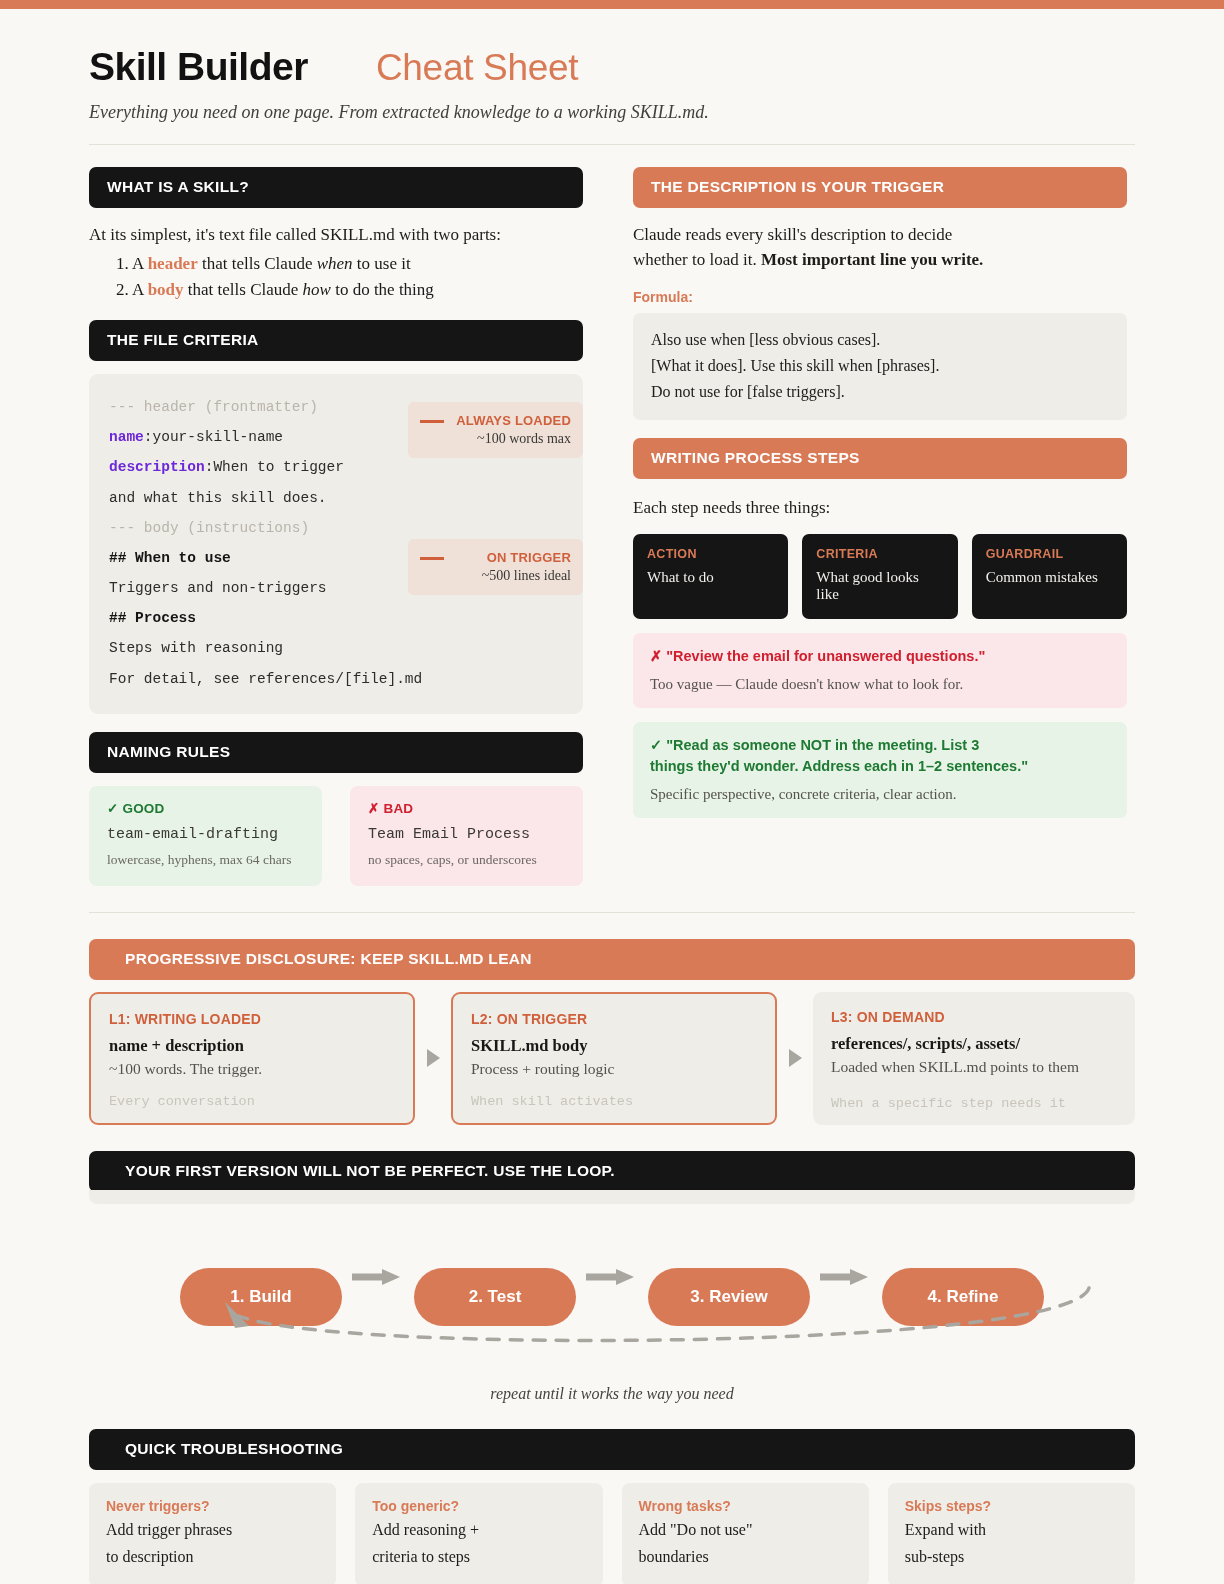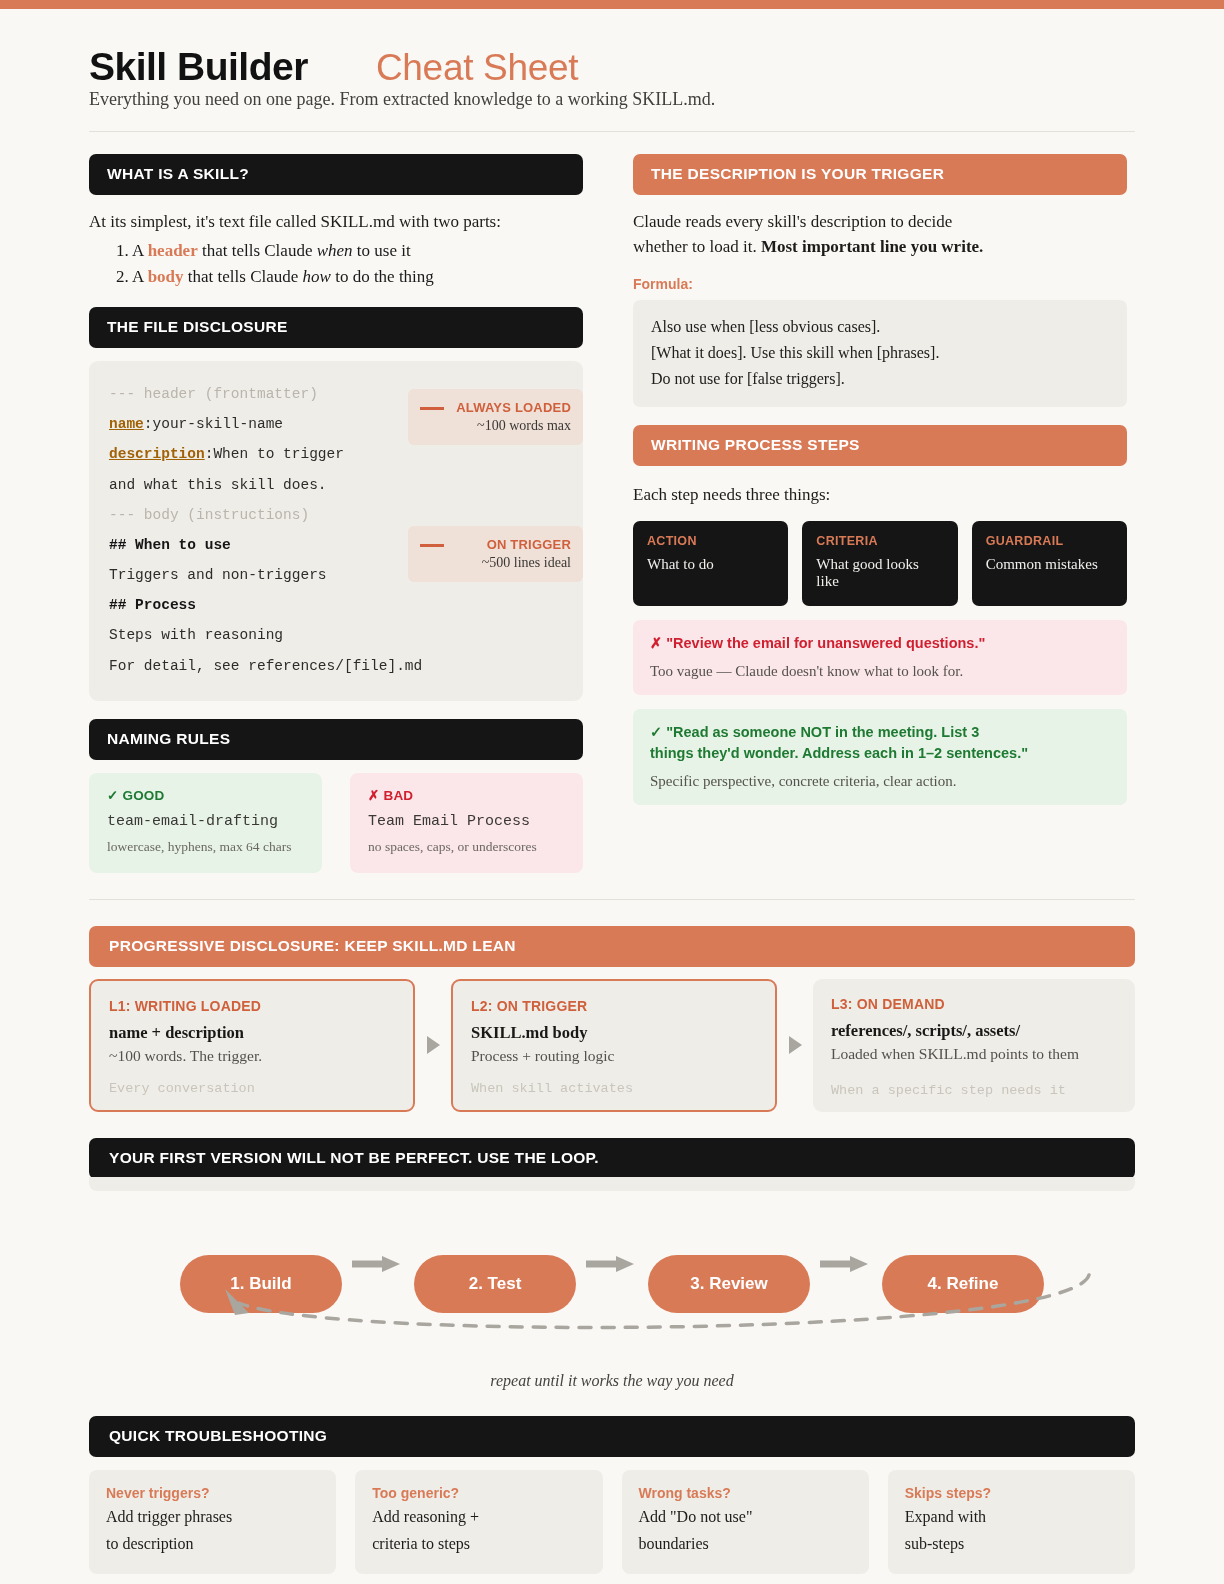--- a/index.html
+++ b/index.html
@@ -42,22 +42,24 @@
     color: #121212;
     letter-spacing: -0.5px;
   }
   .title-accent {
     font-size: 37px;
     font-weight: 400;
     color: #D97A57;
     letter-spacing: -0.3px;
   }
   .subtitle {
+    margin-top: 13px;
     font-size: 18px;
     color: #42403D;
+    font-style: italic;
   }
   .header-rule {
     margin-top: 21px;
     border-bottom: 1.5px solid #E4E1D8;
   }
 
   
   .columns {
     display: flex;
     gap: 50px;
@@ -71,21 +73,21 @@
     border-radius: 7px;
     padding: 11px 18px 12px 18px;
     font-family: "Liberation Sans", sans-serif;
     font-weight: 700;
     font-size: 15.5px;
     letter-spacing: 0.3px;
     color: #FFFFFF;
   }
   .bar-dark { background: #151515; }
   .bar-orange { background: #D97A57; }
-  .bar-wide { padding: 11px 20px 12px 20px; }
+  .bar-wide { padding: 11px 20px 12px 36px; }
 
   
   .body-text { font-size: 17px; line-height: 1.48; color: #1D1C1A; }
   .mt14 { margin-top: 14px; }
   .mt16 { margin-top: 16px; }
   .mt18 { margin-top: 18px; }
 
   .numlist { margin-top: 4px; }
   .numlist li {
     list-style: none;
@@ -107,21 +109,21 @@
     min-height: 272px;
   }
   .code {
     font-family: "Liberation Mono", monospace;
     font-size: 14.5px;
     line-height: 2.08;
     color: #2E2C2A;
     white-space: pre;
   }
   .code .dim { color: #B9B5AC; }
-  .code .key { color: #a16207; font-weight: 700; text-decoration: underline; }
+  .code .key { color: #6d28d9; font-weight: 700; }
   .code .hd { font-weight: 700; color: #151515; }
 
   .annot {
     position: absolute;
     right: 0;
     width: 175px;
     background: #EFE0D8;
     border-radius: 6px;
     padding: 9px 12px 11px 12px;
     display: flex;
@@ -361,21 +363,21 @@
     <div class="col-left">
 
       <div class="bar bar-dark">WHAT IS A SKILL?</div>
       <div class="body-text mt14">At its simplest, it's text file called SKILL.md with two parts:</div>
       <ul class="numlist">
         <li><span>1. A </span><span class="accent">header</span><span> that tells Claude </span><span class="ital">when</span><span> to use it</span></li>
         <li><span>2. A </span><span class="accent">body</span><span> that tells Claude </span><span class="ital">how</span><span> to do the thing</span></li>
       </ul>
 
       <div class="mt18"></div>
-      <div class="bar bar-dark">THE FILE DISCLOSURE</div>
+      <div class="bar bar-dark">THE FILE CRITERIA</div>
 
       <div class="codebox">
         <div class="code"><span class="dim">--- header (frontmatter)</span>
 <span class="key">name</span><span>:your-skill-name</span>
 <span class="key">description</span><span>:When to trigger</span>
 <span>and what this skill does.</span>
 <span class="dim">--- body (instructions)</span>
 <span class="hd">## When to use</span>
 <span>Triggers and non-triggers</span>
 <span class="hd">## Process</span>

